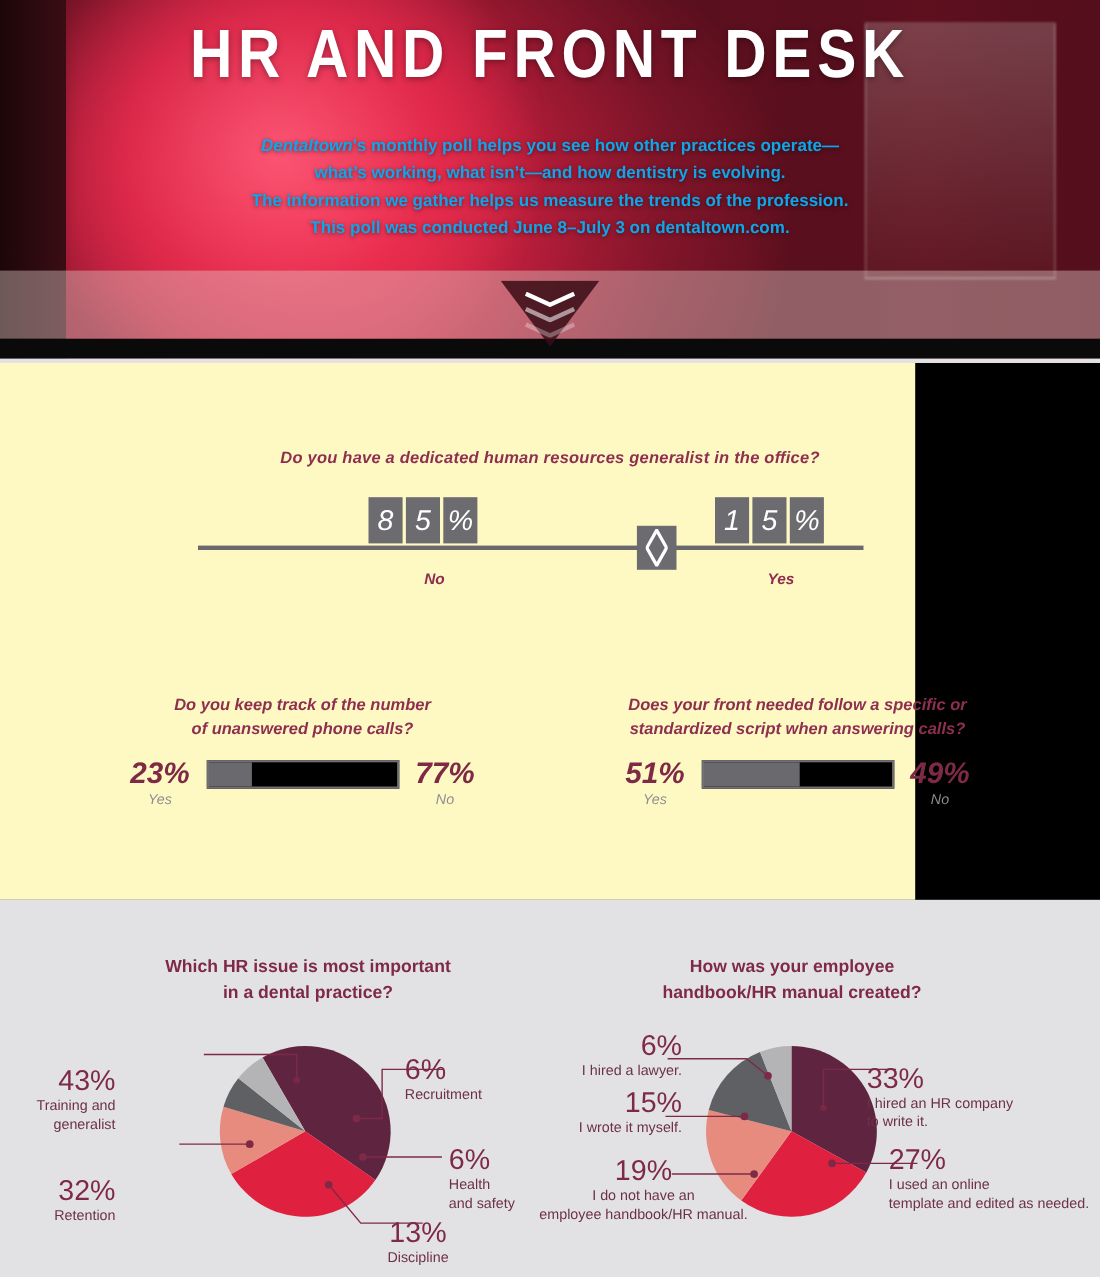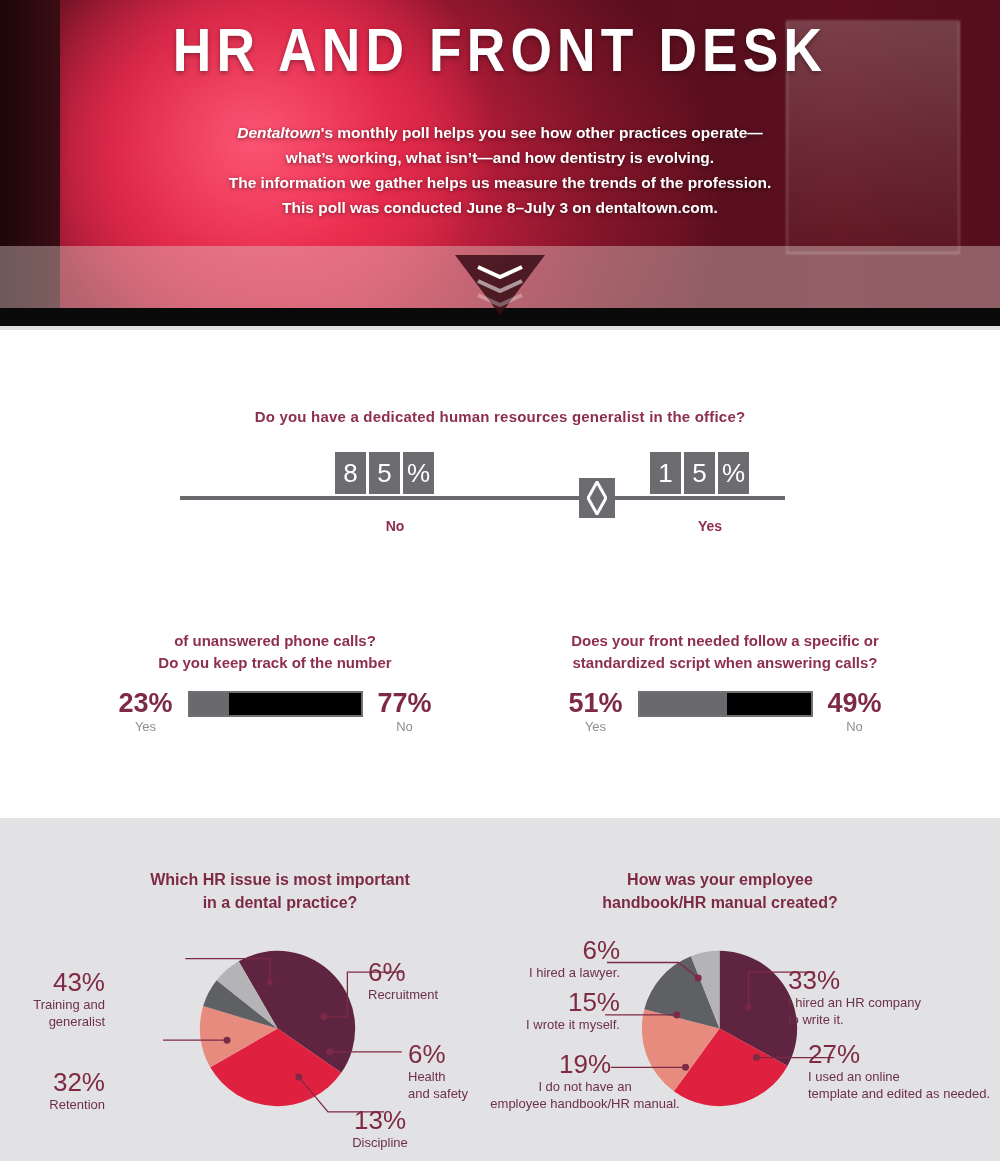--- a/index.html
+++ b/index.html
@@ -62,21 +62,21 @@
     font-size:62px;
     font-weight:bold;
     letter-spacing:6px;
     line-height:72px;
     transform:scaleX(.86);
     text-shadow:0 2px 6px rgba(0,0,0,.35);
   }
   .hero-sub {
     position:absolute; left:0; top:120px; width:1000px;
     text-align:center;
-    color:#ffffff;
+    color:#0ea5e9;
     font-size:15.5px;
     line-height:25px;
     font-weight:bold;
     text-shadow:0 1px 4px rgba(0,0,0,.5);
   }
   .hero-sub .italic { font-style:italic; }
 
   .chev-block {
     position:absolute; left:455px; top:255px; width:90px; height:60px;
   }
@@ -84,22 +84,23 @@
     position:absolute; left:0; top:0; width:90px; height:60px;
     background:#3a0d16;
     clip-path:polygon(0 0, 100% 0, 50% 100%);
     opacity:.85;
   }
   .chev { position:absolute; left:50%; transform:translateX(-50%); }
   .chev svg { display:block; }
 
   
   .dark {
-    position:absolute; left:0; top:330px; width:1000px; height:488px;
-    background:#ffffff;
+    position:absolute; left:0; top:330px; width:832px; height:488px;
+    background:#fef9c3;
+    font-style:italic;
   }
   .q-title {
     color:#8e2f50;
     font-weight:bold;
     text-align:center;
     font-size:15px;
     line-height:22px;
     letter-spacing:.2px;
   }
   .q1-title { position:absolute; left:0; top:76px; width:1000px; }
@@ -260,22 +261,22 @@
             <polygon points="10,1 19,17 10,33 1,17" fill="none" stroke="#ffffff" stroke-width="3"></polygon>
           </svg>
       </div>
 
       <div class="slider-label l-no">No</div>
       <div class="slider-label l-yes">Yes</div>
     </div>
 
     <div class="subq left">
       <div class="stitle">
+        <div>Do you keep track of the number</div>
         <div>of unanswered phone calls?</div>
-        <div>Do you keep track of the number</div>
       </div>
       <div class="barrow">
         <div>
           <div class="bpct">23%</div>
           <div class="bsub">Yes</div>
         </div>
         <div class="bar-outer">
           <div class="bar-fill" style="width:23%"></div>
         </div>
         <div>

